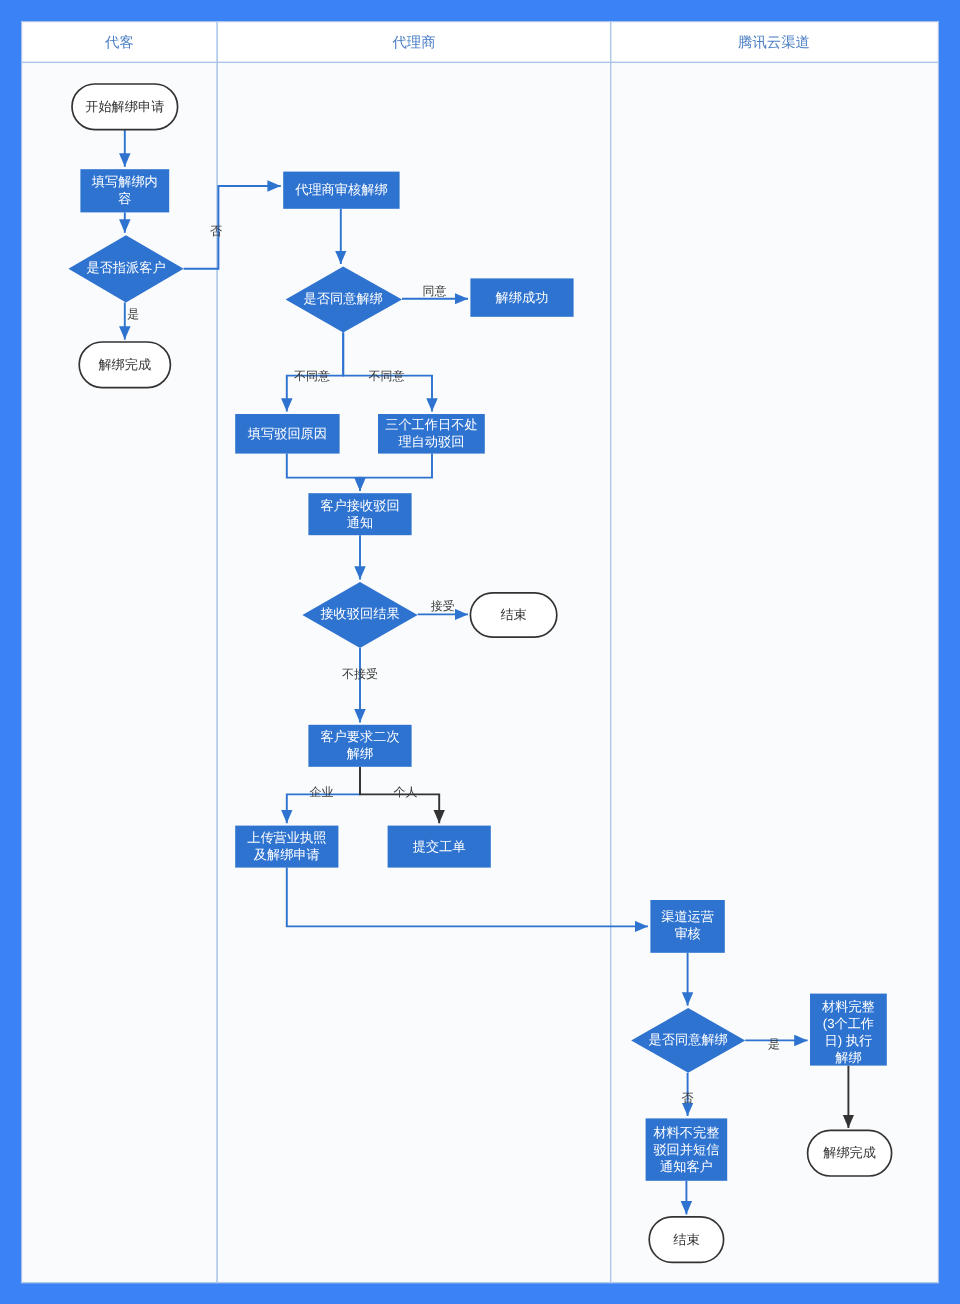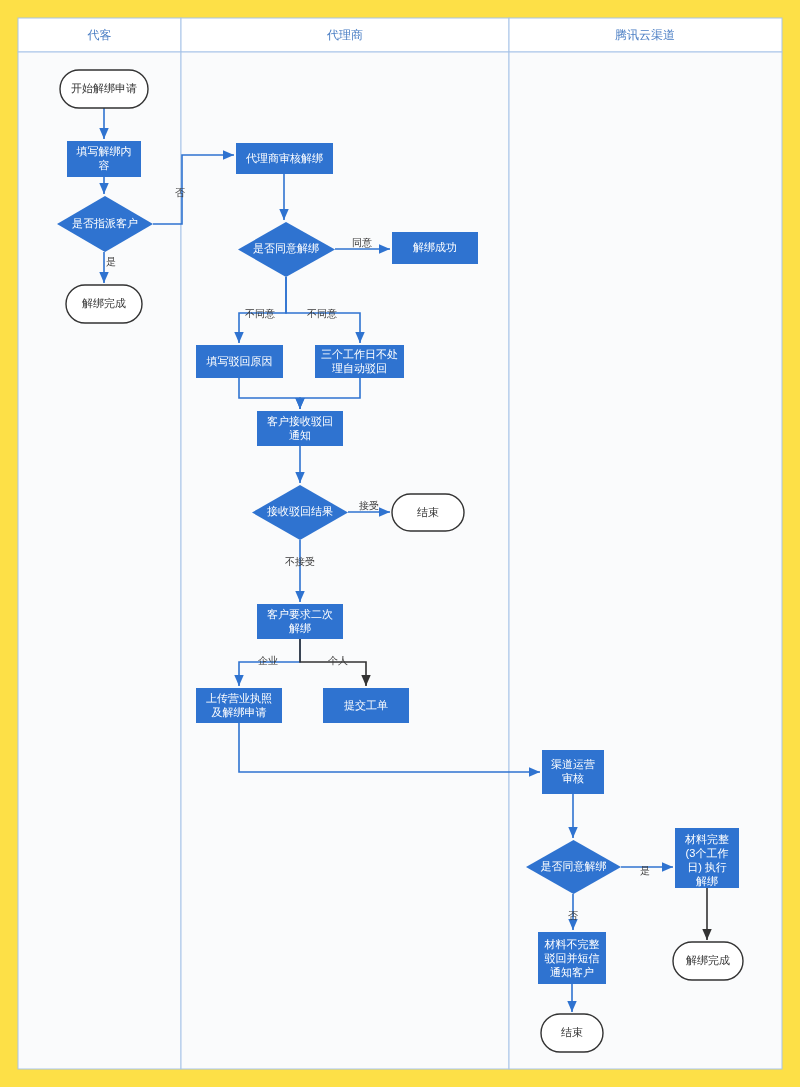--- a/index.html
+++ b/index.html
@@ -1,17 +1,17 @@
 <!DOCTYPE html>
 <html><head>
 <meta charset="utf-8">
 <style>
   html,body{margin:0;padding:0;background:#ffffff;}
   body{font-family:"Liberation Sans","DejaVu Sans",sans-serif;}
-  #page{position:relative;width:800px;height:1087px;background:#fde047;overflow:hidden;}
+  #page{position:relative;width:800px;height:1087px;background:#3b82f6;overflow:hidden;}
   svg#flow{position:absolute;left:0;top:0;width:800px;height:1087px;}
   .lane-header-text{font-size:12px;fill:#4a7ec4;}
   .node-label{font-size:11px;fill:#ffffff;}
   .node-label-dark{font-size:11px;fill:#333333;}
   .edge-label{font-size:10px;fill:#3a3a3a;}
   text{font-family:"Liberation Sans","DejaVu Sans",sans-serif;dominant-baseline:middle;text-anchor:middle;}
 </style>
 </head>
 <body>
 

